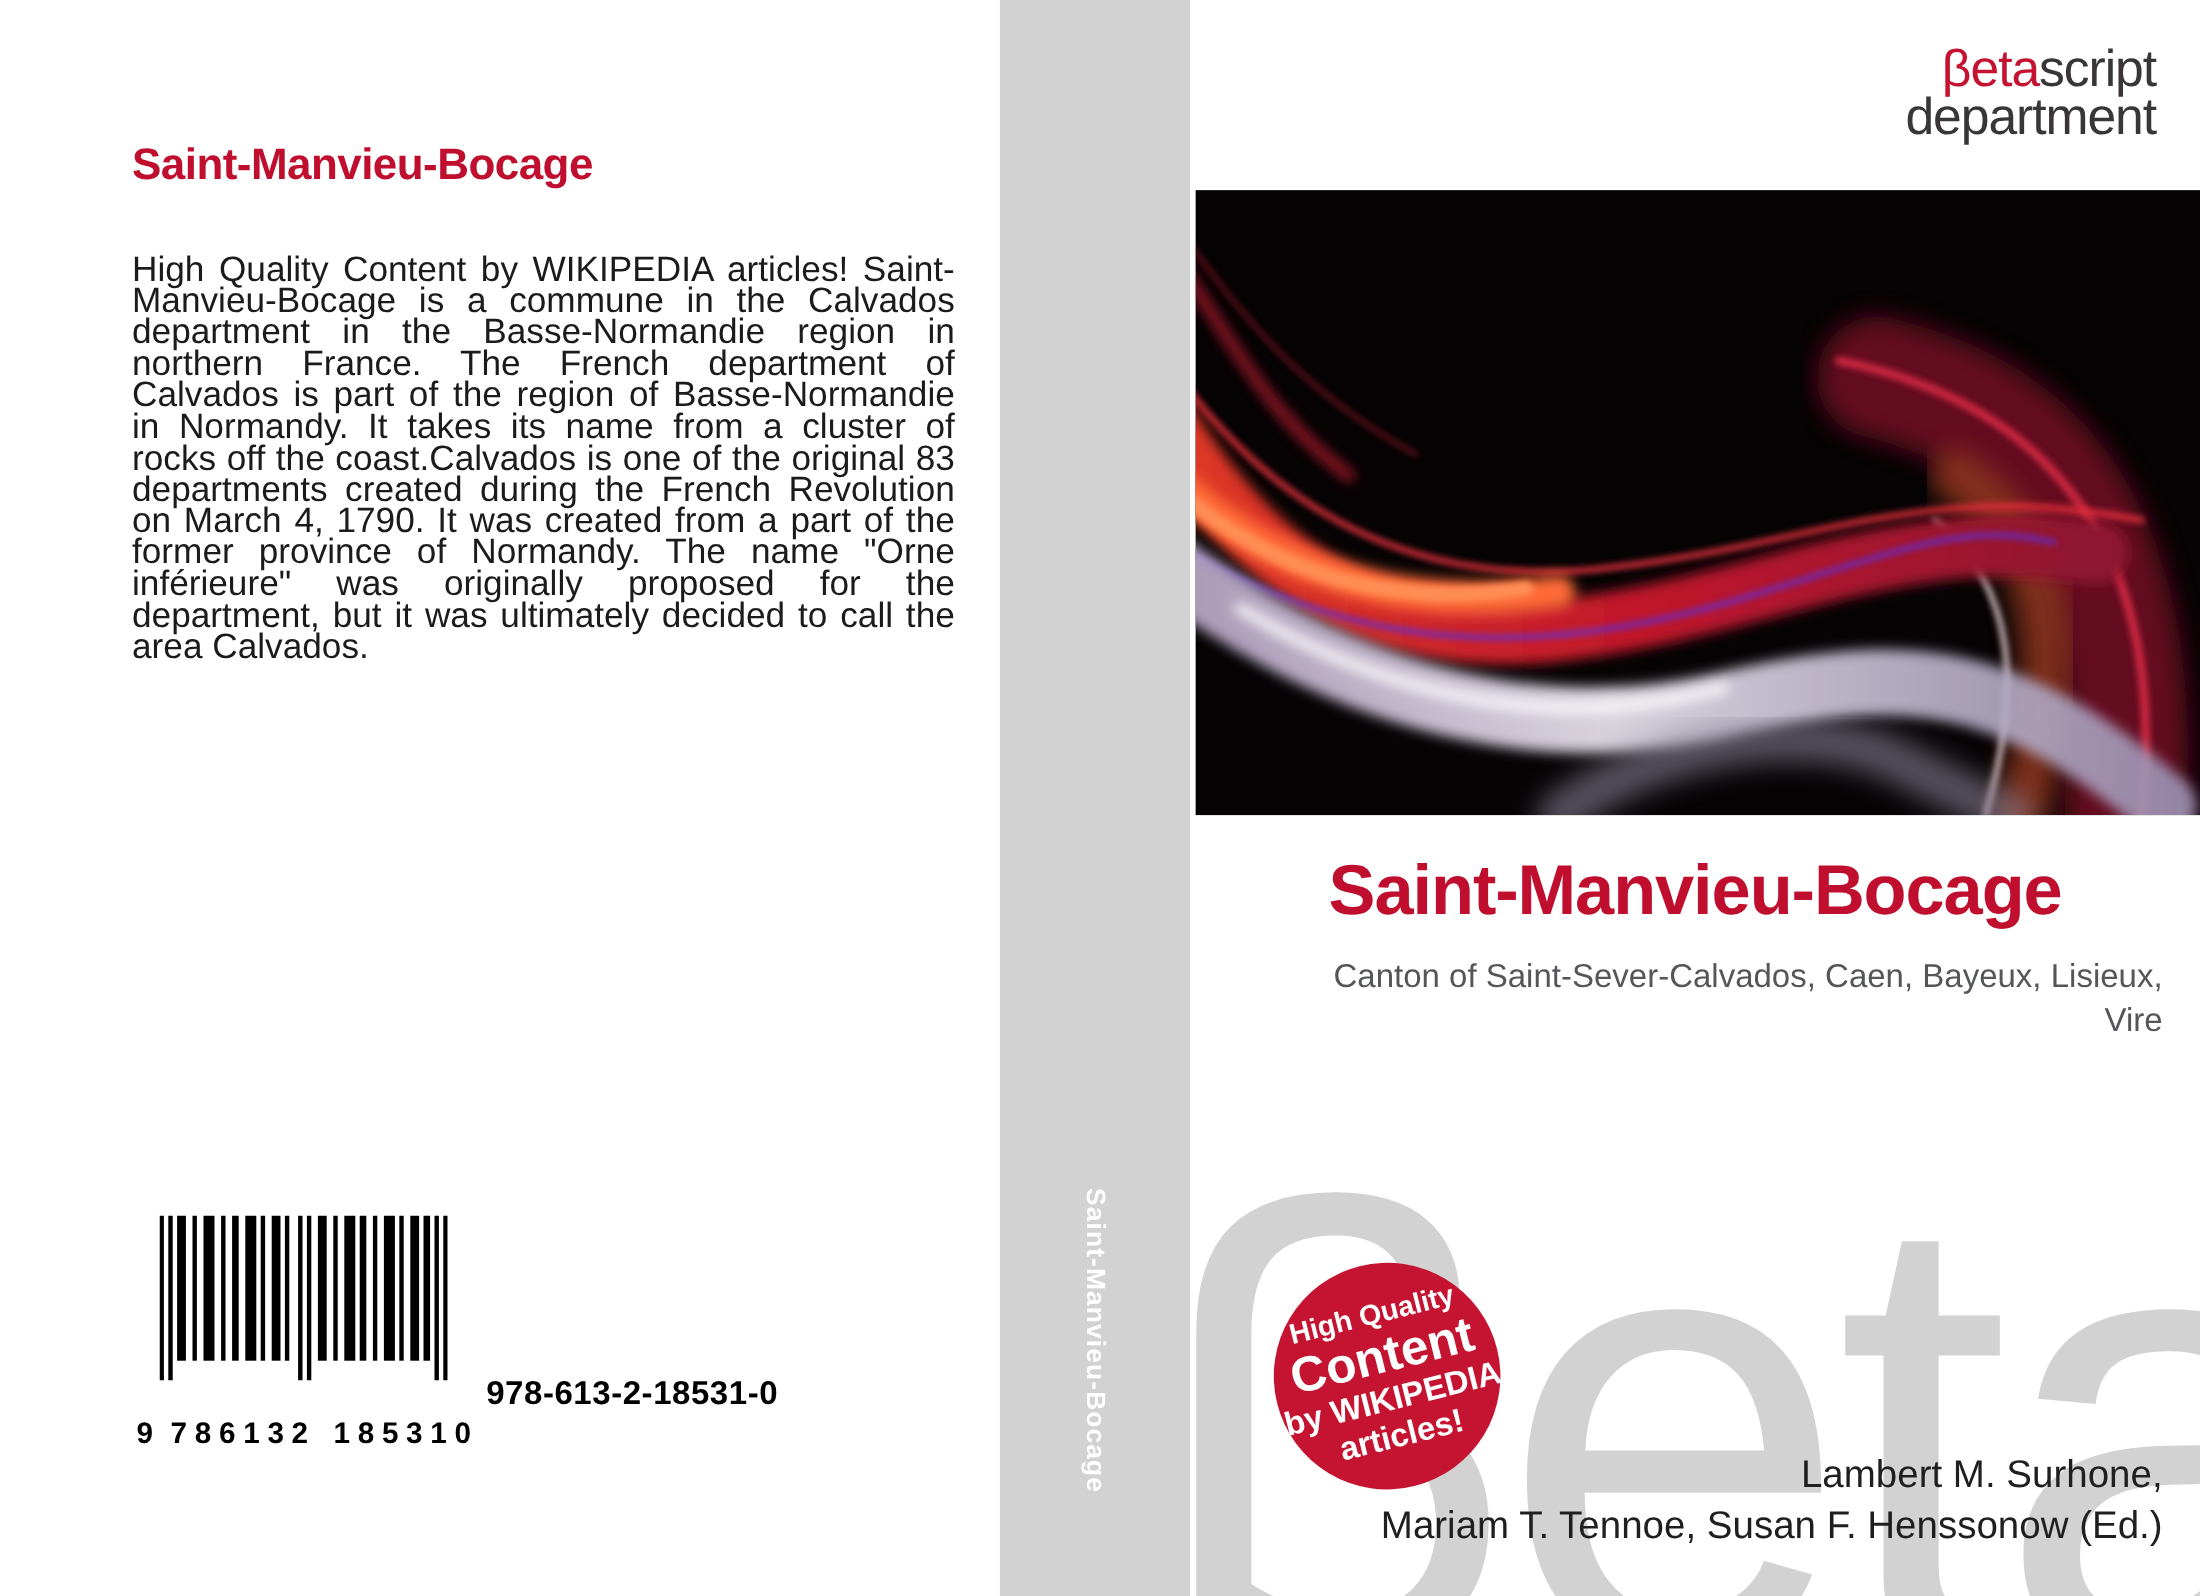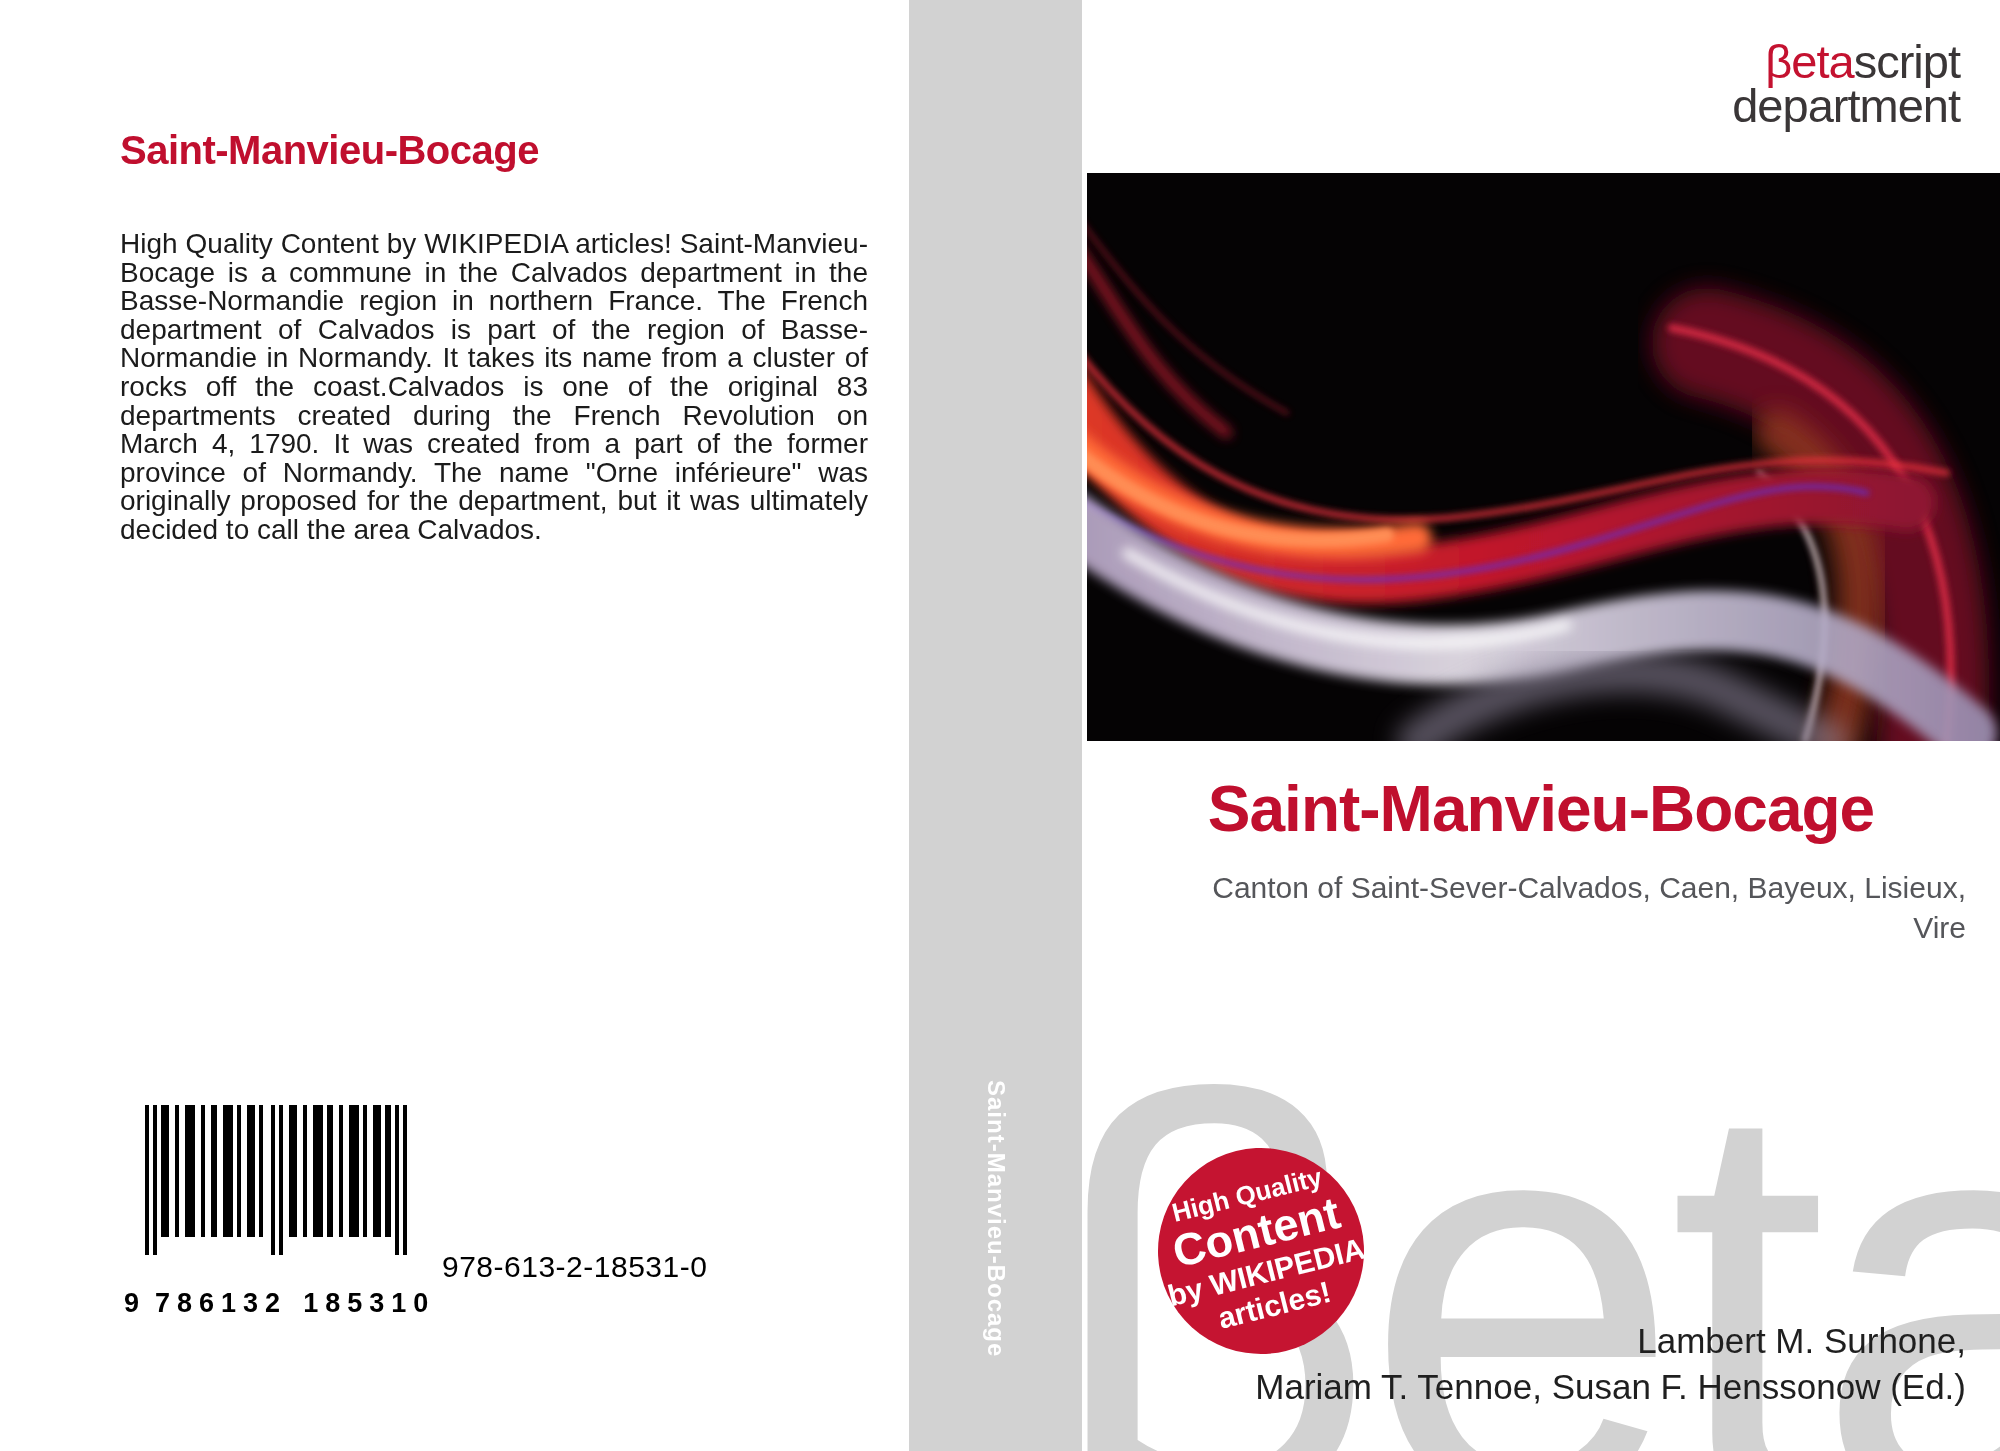--- a/index.html
+++ b/index.html
@@ -12,33 +12,33 @@
   }
 
   
   .back-cover { position:absolute; left:0; top:0; width:909px; height:1451px; background:#fff; }
   .back-title {
     position:absolute; left:120px; top:128px;
     font-size:40px; font-weight:bold; color:#c00f2e; letter-spacing:-0.5px;
   }
   .back-desc {
     position:absolute; left:120px; top:230px; width:748px;
-    font-size:28px; line-height:28.6px; text-align:justify; color:#1b1b1b;
+    font-size:32px; line-height:28.6px; text-align:justify; color:#1b1b1b;
   }
   .barcode-wrap { position:absolute; left:124px; top:1092px; width:600px; height:210px; }
   .barcode-bars { position:absolute; left:21px; top:13px; }
   .barcode-digits {
     position:absolute; left:0; top:160px; width:300px;
     font-size:27px; font-weight:bold; color:#000;
     display:flex; align-items:baseline;
   }
   .barcode-digits .g { letter-spacing:7px; margin-left:16px;margin-top:36px; }
   .barcode-isbn {
     position:absolute; left:318px; top:158px;
-    font-size:30px; font-weight:normal; color:#000; letter-spacing:0.5px;
+    font-size:30px; font-weight:bold; color:#000; letter-spacing:0.5px;
   }
 
   
   .spine { position:absolute; left:909px; top:0; width:173px; height:1451px; background:#d2d2d2; }
   .spine-title {
     position:absolute; top:1080px; left:50%; transform:translateX(-50%);
     writing-mode:vertical-rl;
     font-size:24px; font-weight:bold; color:#ffffff; letter-spacing:1px;
     white-space:nowrap;
   }

